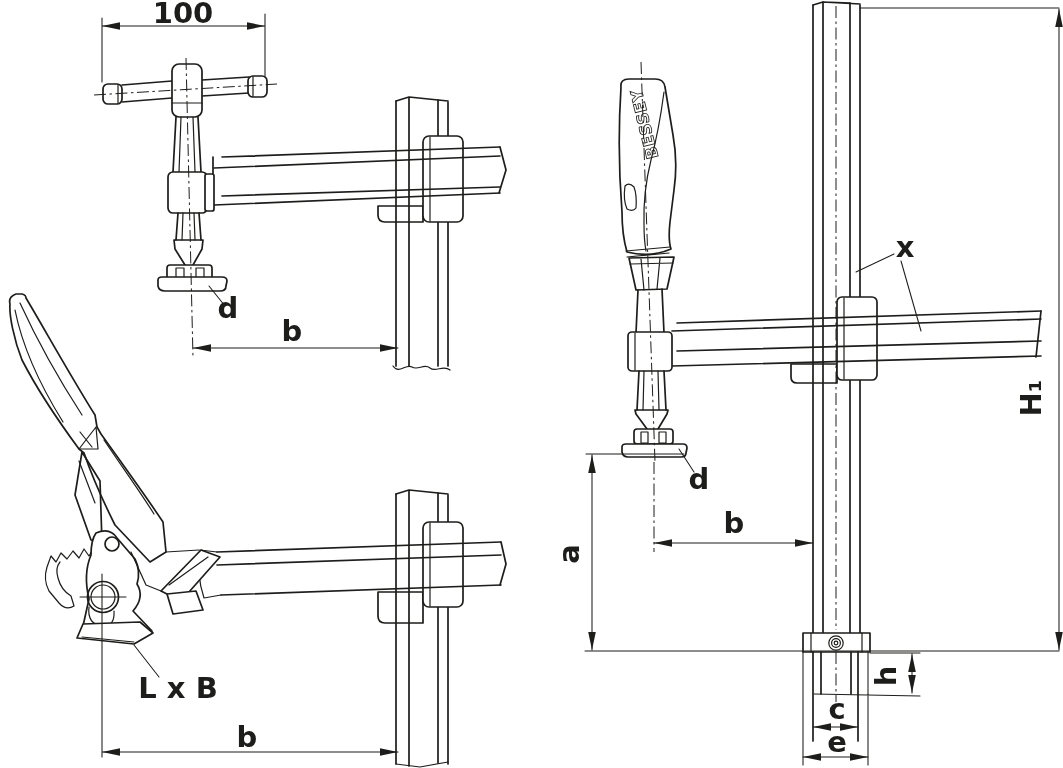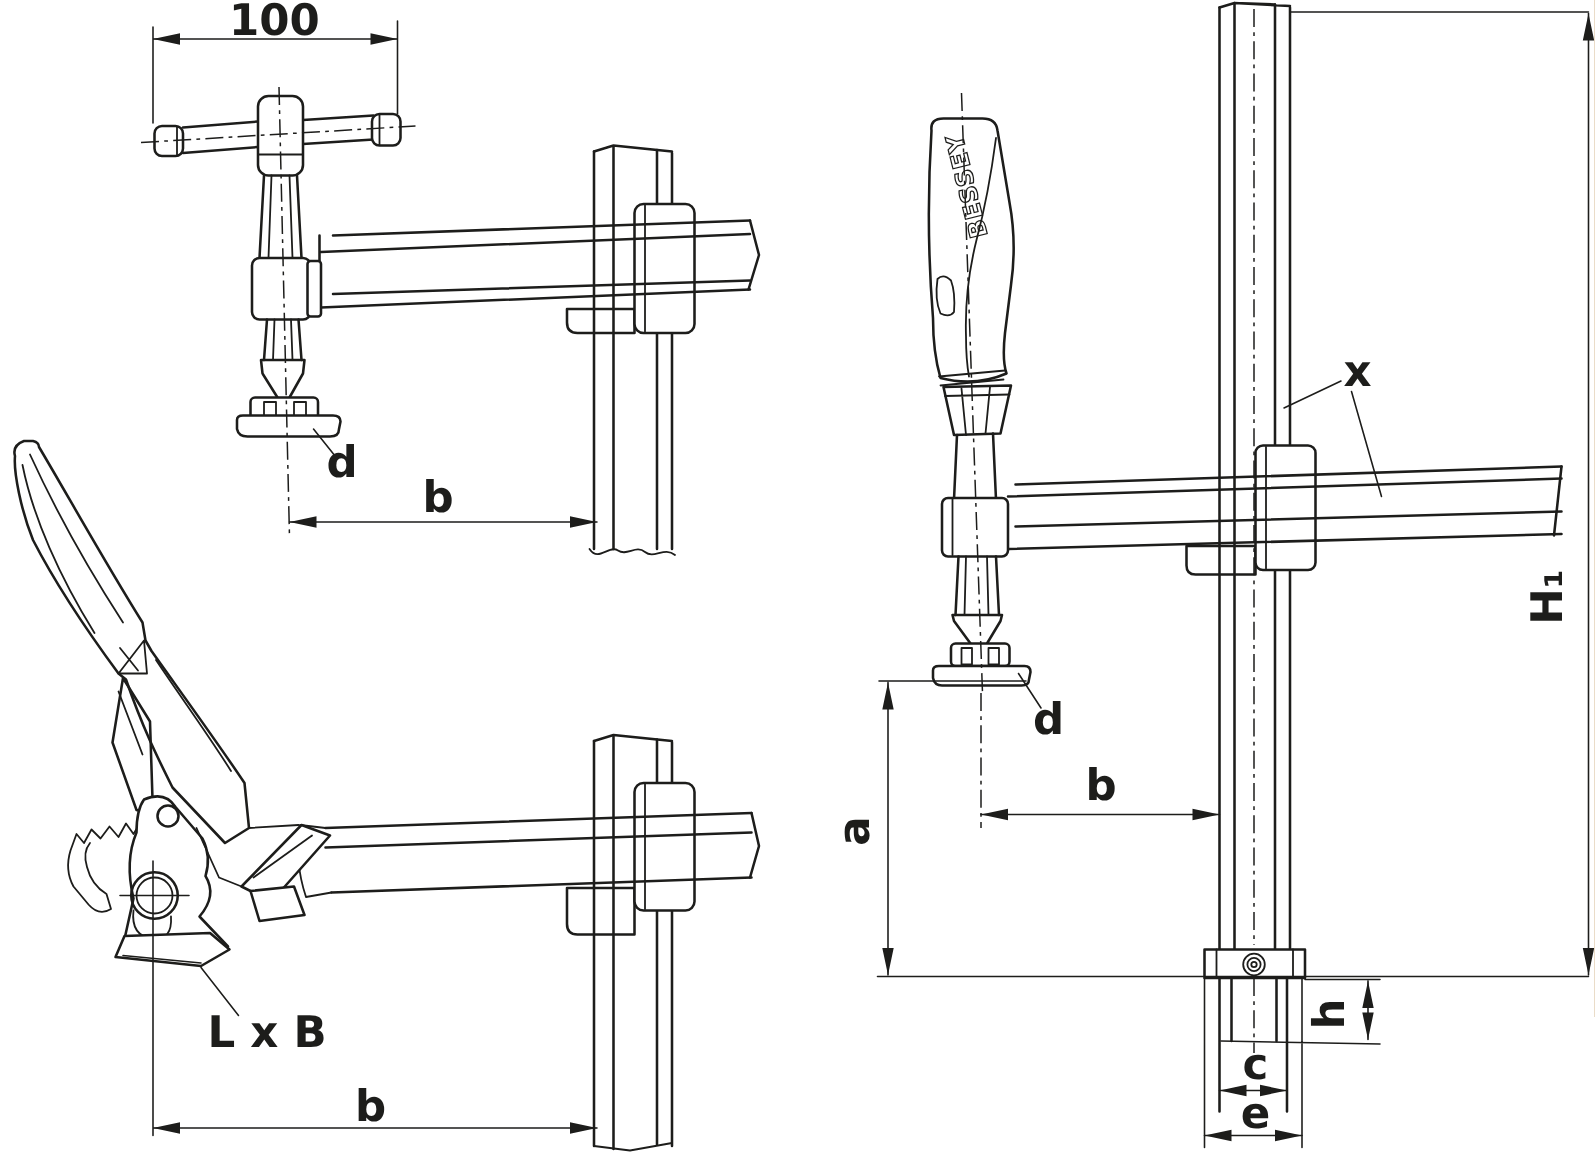--- a/index.html
+++ b/index.html
@@ -1,16 +1,16 @@
 <!DOCTYPE html>
 <html><head>
 <meta charset="utf-8">
 <style>
   html,body{margin:0;padding:0;background:#fff;}
-  .page{width:1063px;height:768px;background:#a16207;overflow:hidden;}
+  .page{width:1063px;height:768px;background:#0ea5e9;overflow:hidden;}
   svg{display:block;}
   .ln  {fill:none;stroke:#1d1d1b;stroke-width:1.7;stroke-linecap:round;stroke-linejoin:round;}
   .ln2 {fill:none;stroke:#1d1d1b;stroke-width:1.2;stroke-linecap:round;stroke-linejoin:round;}
   .lnf {fill:#ffffff;stroke:#1d1d1b;stroke-width:1.7;stroke-linejoin:round;}
   .thin{fill:none;stroke:#1d1d1b;stroke-width:1.05;stroke-linecap:round;}
   .cl  {fill:none;stroke:#1d1d1b;stroke-width:1;stroke-dasharray:12 3.5 2.5 3.5;}
   .ar  {fill:#1d1d1b;stroke:none;}
   .lbl {font-family:"DejaVu Sans","Liberation Sans",sans-serif;font-weight:bold;font-size:29px;
         fill:#1d1d1b;text-anchor:middle;}
   .brand{font-family:"DejaVu Sans","Liberation Sans",sans-serif;font-weight:bold;font-size:16px;

